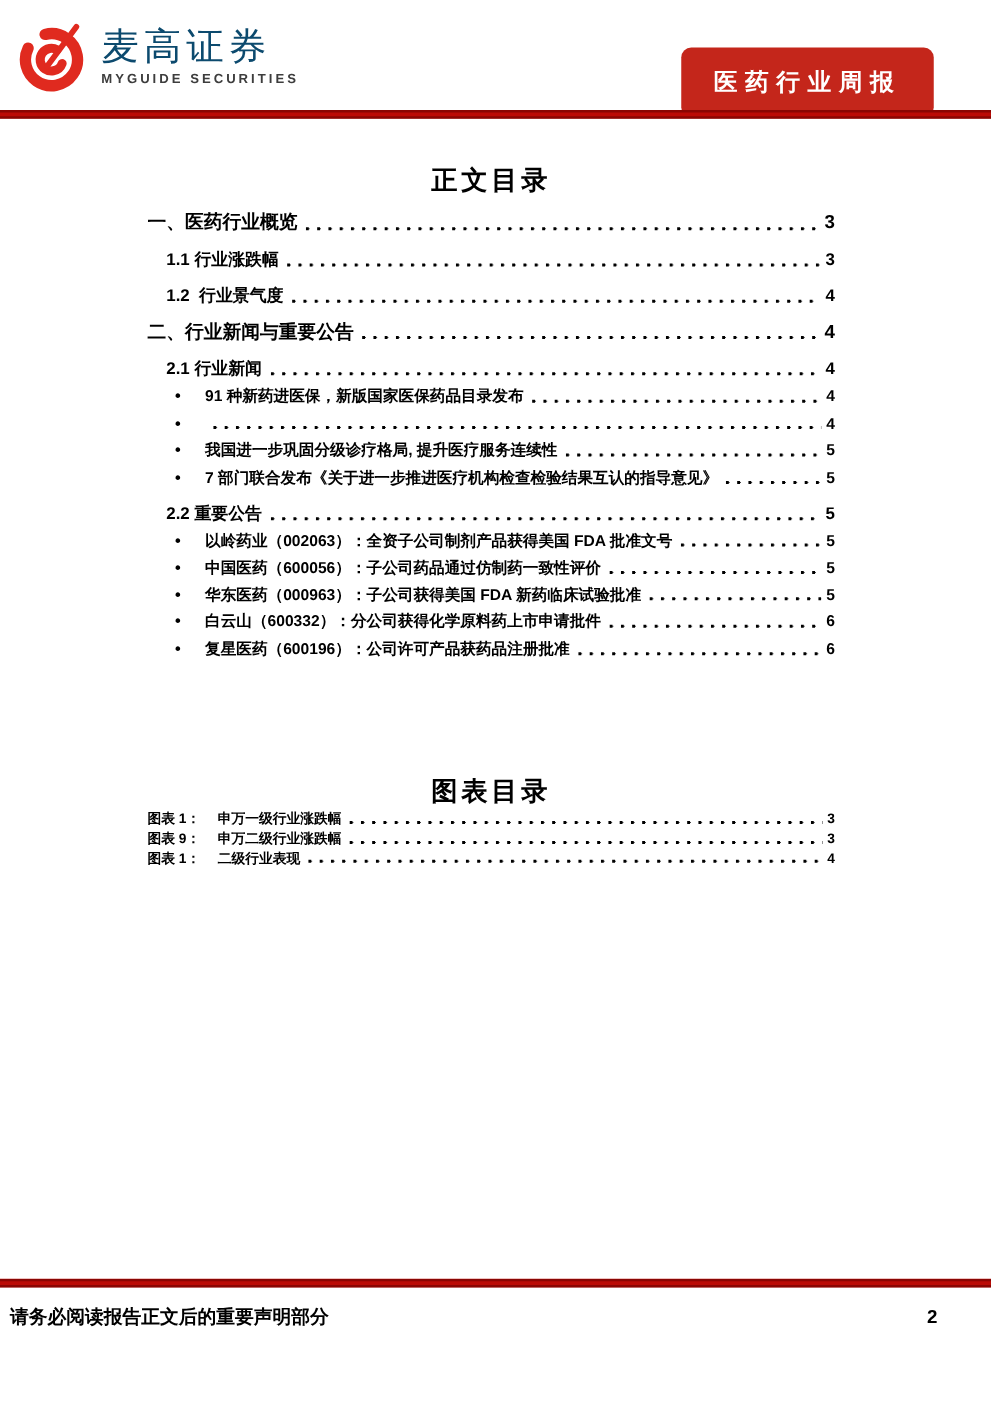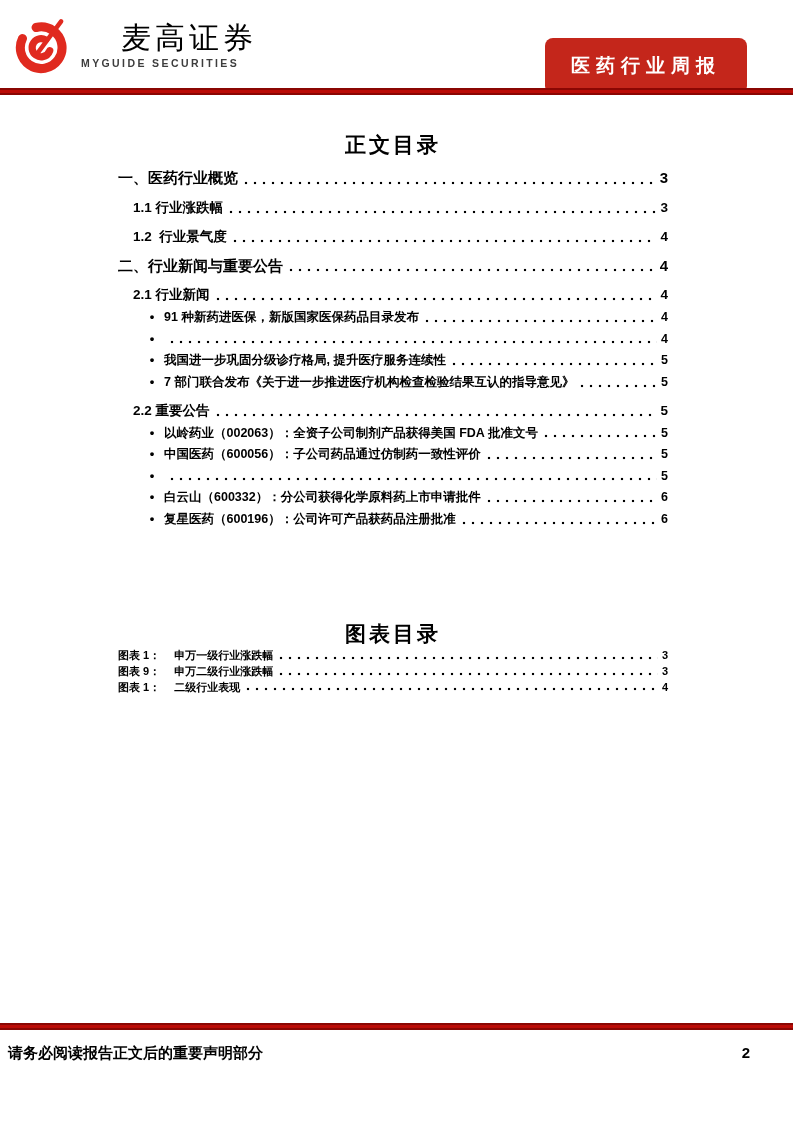--- a/index.html
+++ b/index.html
@@ -14,21 +14,21 @@
     width:793px;height:1122px;position:relative;overflow:hidden;
     background:#ffffff;color:var(--ink);
     font-family:"Liberation Sans","DejaVu Sans",sans-serif;
   }
 
   
   .header{position:absolute;top:16px;left:14px;right:0;height:66px;}
   .logo{display:flex;align-items:center;gap:9px;}
   .logo-icon{width:58px;height:58px;flex:0 0 58px;}
   .logo-text{display:flex;flex-direction:column;}
-  .logo-cn{font-size:30px;line-height:32px;letter-spacing:4px;color:#000000;font-weight:500;white-space:pre;margin-left:40px;}
+  .logo-cn{font-size:30px;line-height:32px;letter-spacing:4px;color:#0c4a6e;font-weight:500;white-space:pre;}
   .logo-en{font-size:10.5px;letter-spacing:2.4px;color:#3d3d3d;font-weight:600;margin-top:3px;white-space:pre;}
   .badge{
     position:absolute;top:22px;left:531px;width:202px;height:56px;border-radius:8px;
     background:var(--badge-red);color:#ffffff;display:flex;align-items:center;justify-content:center;
     font-size:19px;font-weight:600;letter-spacing:6px;white-space:pre;
   }
 
   
   .rule{position:absolute;left:0;width:793px;height:7px;background:var(--rule-red);
         box-shadow:inset 0 2px 0 rgba(80,0,0,.45), inset 0 -2px 0 rgba(80,0,0,.45);}
@@ -41,21 +41,21 @@
   .figs-section{position:absolute;top:620px;left:118px;width:550px;}
   .toc-list{margin-top:6px;}
   .fig-list{margin-top:2px;}
 
   .toc-row{display:flex;align-items:baseline;font-weight:700;line-height:1.25;}
   .toc-label{white-space:pre;}
   .toc-page{font-weight:700;}
 
   .lvl1{margin-top:11px;font-size:15px;align-items:flex-end;}
   .lvl2{margin-top:12px;margin-left:15px;font-size:13.5px;}
-  .lvl3{margin-top:5px;margin-left:22px;font-size:12.5px;font-weight:600;text-align:center;}
+  .lvl3{margin-top:5px;margin-left:22px;font-size:12.5px;font-weight:600;}
   .lvl3::before{content:"\2022";flex:0 0 24px;width:24px;font-size:13px;font-weight:700;}
 
   .leader{
     flex:1;align-self:flex-end;height:4px;margin:0 4px 3px 6px;min-width:20px;
     background-image:radial-gradient(circle at 2px 2px,#000 1.3px,transparent 1.6px);
     background-size:9px 4px;background-repeat:repeat-x;background-position:left bottom;
   }
 
   .fig-row{margin-top:2px;font-size:11px;}
   .fig-prefix{white-space:pre;margin-right:14px;}
@@ -160,20 +160,21 @@
         <span class="toc-page">5</span>
       </div>
 
       <div class="toc-row lvl3">
         <span class="toc-label">中国医药（600056）：子公司药品通过仿制药一致性评价</span>
         <span class="leader"></span>
         <span class="toc-page">5</span>
       </div>
 
       <div class="toc-row lvl3">
+        <span class="toc-label">华东医药（000963）：子公司获得美国 FDA 新药临床试验批准</span>
         <span class="leader"></span>
         <span class="toc-page">5</span>
       </div>
 
       <div class="toc-row lvl3">
         <span class="toc-label">白云山（600332）：分公司获得化学原料药上市申请批件</span>
         <span class="leader"></span>
         <span class="toc-page">6</span>
       </div>
 

